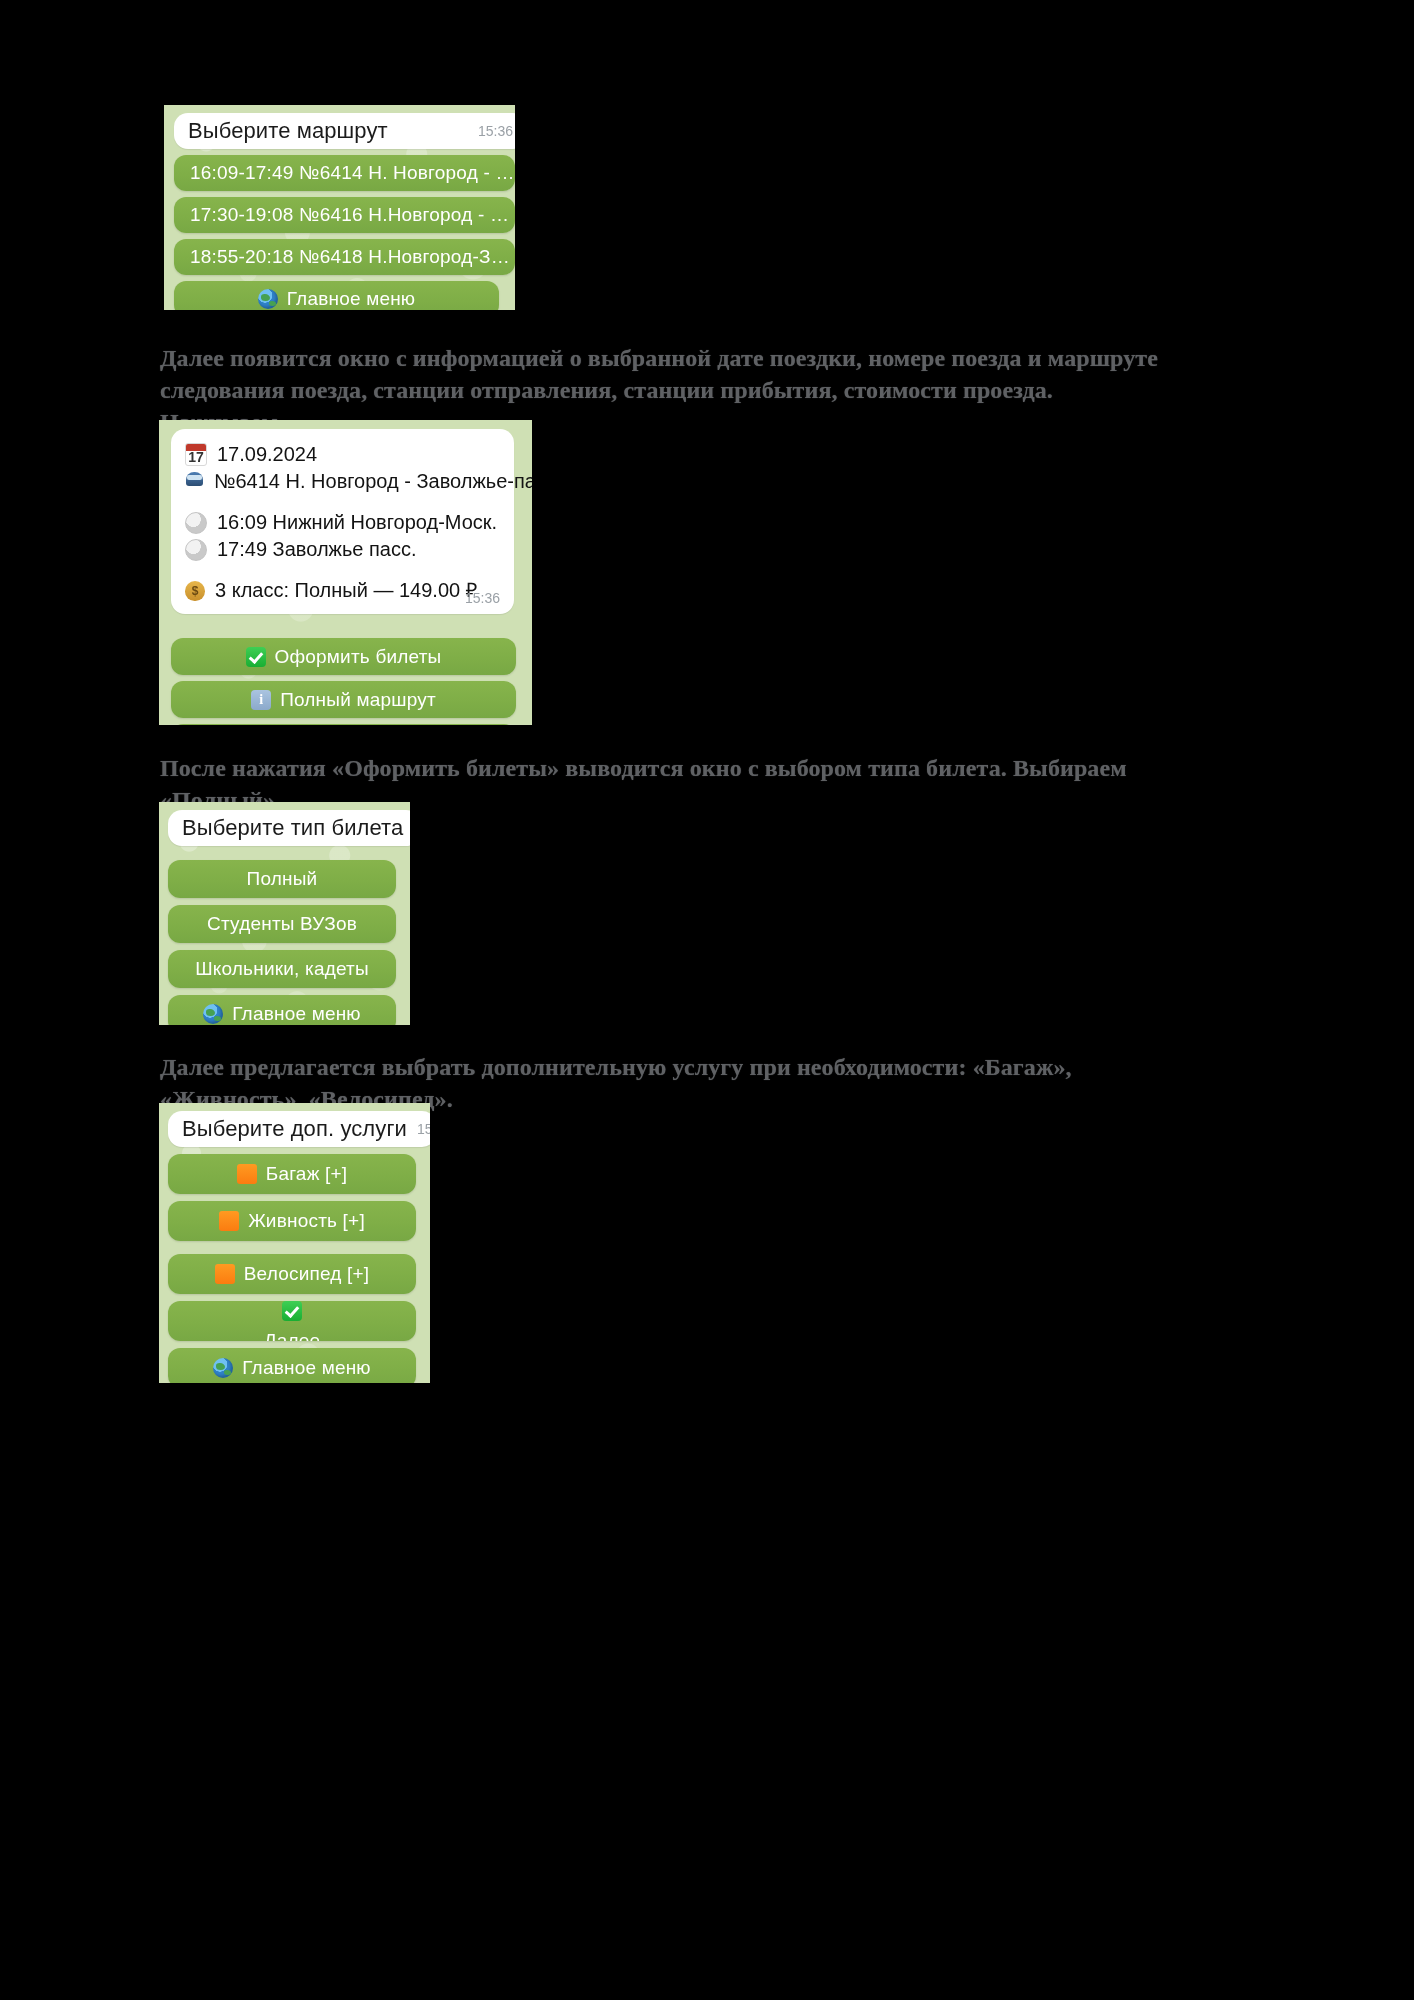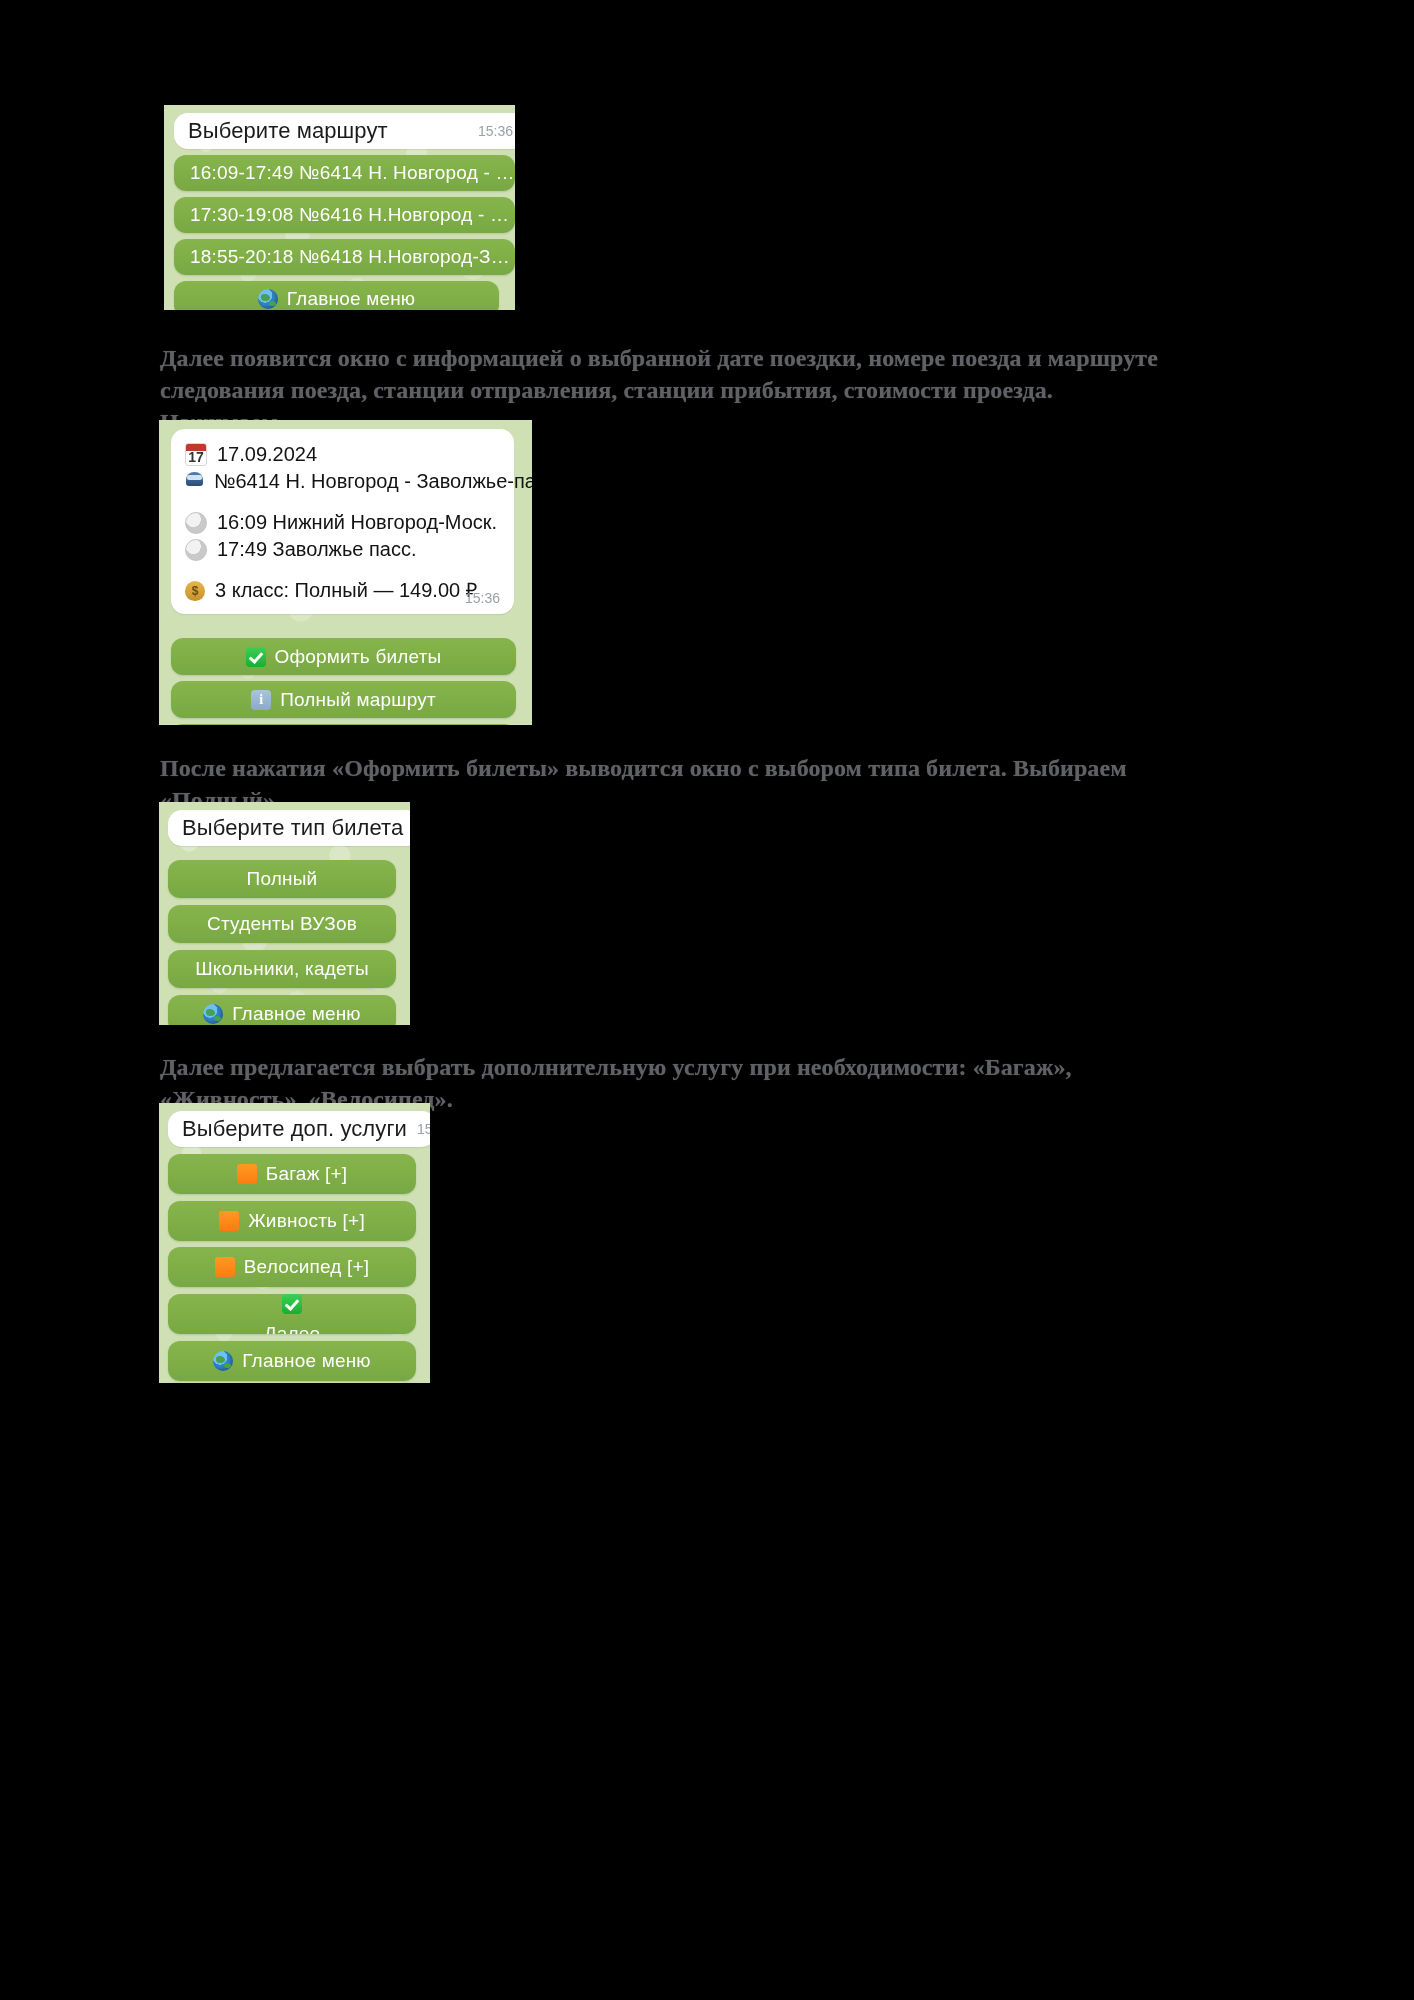--- a/index.html
+++ b/index.html
@@ -339,21 +339,21 @@
       <div class="kbtn" style="height:40px; width:248px; margin-top:7px;">
         <span class="ico ico-orange"></span>
         <span class="lbl">Багаж [+]</span>
       </div>
 
       <div class="kbtn" style="height:40px; width:248px; margin-top:7px;">
         <span class="ico ico-orange"></span>
         <span class="lbl">Живность [+]</span>
       </div>
 
-      <div class="kbtn" style="height:40px; width:248px; margin-top:6px;align-items:center;">
+      <div class="kbtn" style="height:40px; width:248px; margin-top:13px;align-items:center;">
         <span class="ico ico-orange"></span>
         <span class="lbl">Велосипед [+]</span>
       </div>
 
       <div class="kbtn" style="height:40px; width:248px; margin-top:7px;flex-direction:column;">
         <span class="ico ico-check"></span>
         <span class="lbl">Далее</span>
       </div>
 
       <div class="kbtn" style="height:40px; width:248px; margin-top:7px;">

